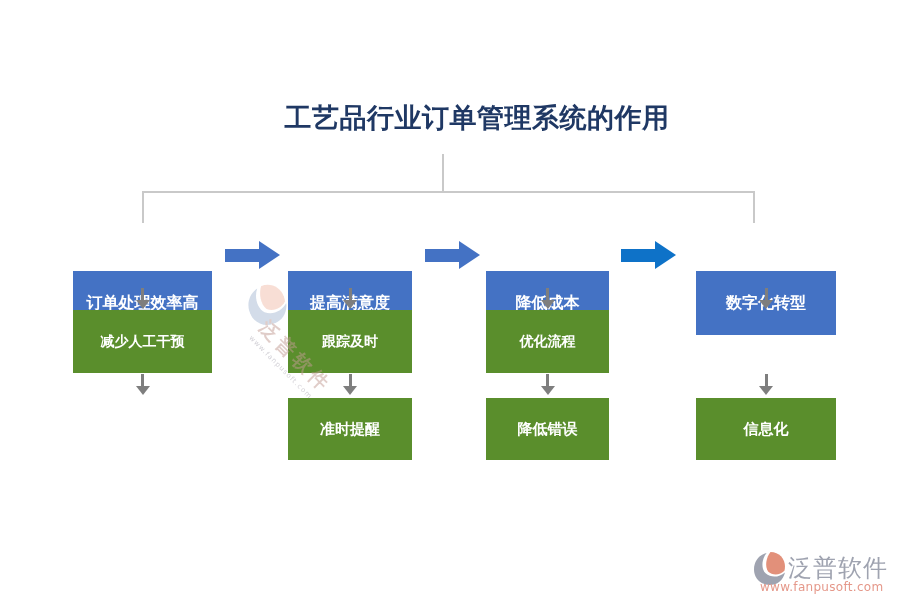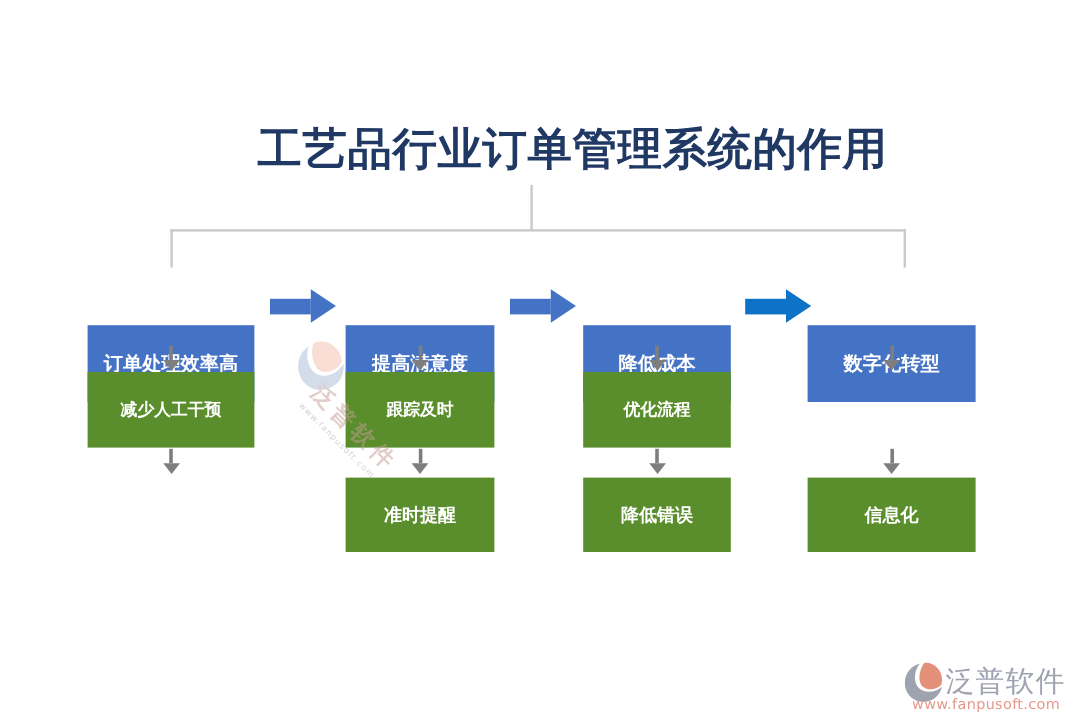--- a/index.html
+++ b/index.html
@@ -3,36 +3,36 @@
 <meta charset="utf-8">
 <style>
   html,body { margin:0; padding:0; background:#ffffff; }
   .stage {
     position:relative; width:900px; height:600px; background:#ffffff;
     overflow:hidden;
     font-family:"DejaVu Sans","Liberation Sans",sans-serif;
   }
   .title {
     position:absolute; top:100px; left:477px; transform:translateX(-50%);
-    font-size:37px; font-weight:bold; color:var(--title);
+    font-size:27px; font-weight:bold; color:var(--title);
     white-space:nowrap; letter-spacing:0.5px;
   }
   
   .conn { position:absolute; background:var(--connector); }
   .conn.stub  { left:442px; top:154px; width:2px;  height:38px; }
   .conn.hline { left:142px; top:191px; width:613px; height:2px; }
   .conn.ldrop { left:142px; top:191px; width:2px;  height:32px; }
   .conn.rdrop { left:753px; top:191px; width:2px;  height:32px; }
 
   
   .col { position:absolute; top:223px; height:238px; }
   .col.c1 { left:73px;  width:139px; }
   .col.c2 { left:288px; width:124px; }
   .col.c3 { left:486px; width:123px; }
-  .col.c4 { left:673px; width:140px;text-decoration:underline; }
+  .col.c4 { left:696px; width:140px;text-decoration:underline; }
 
   .box {
     position:absolute; left:0; right:0;
     display:flex; align-items:center; justify-content:center;
     color:#ffffff; font-weight:bold; white-space:nowrap;
   }
   .box.blue { top:0;     height:64px; background:var(--box-blue);  font-size:16px;margin-top:48px; }
   .box.g1   { top:87px;  height:63px; background:var(--box-green); font-size:14px; }
   .box.g2   { top:175px; height:62px; background:var(--box-green); font-size:15px; }
 

